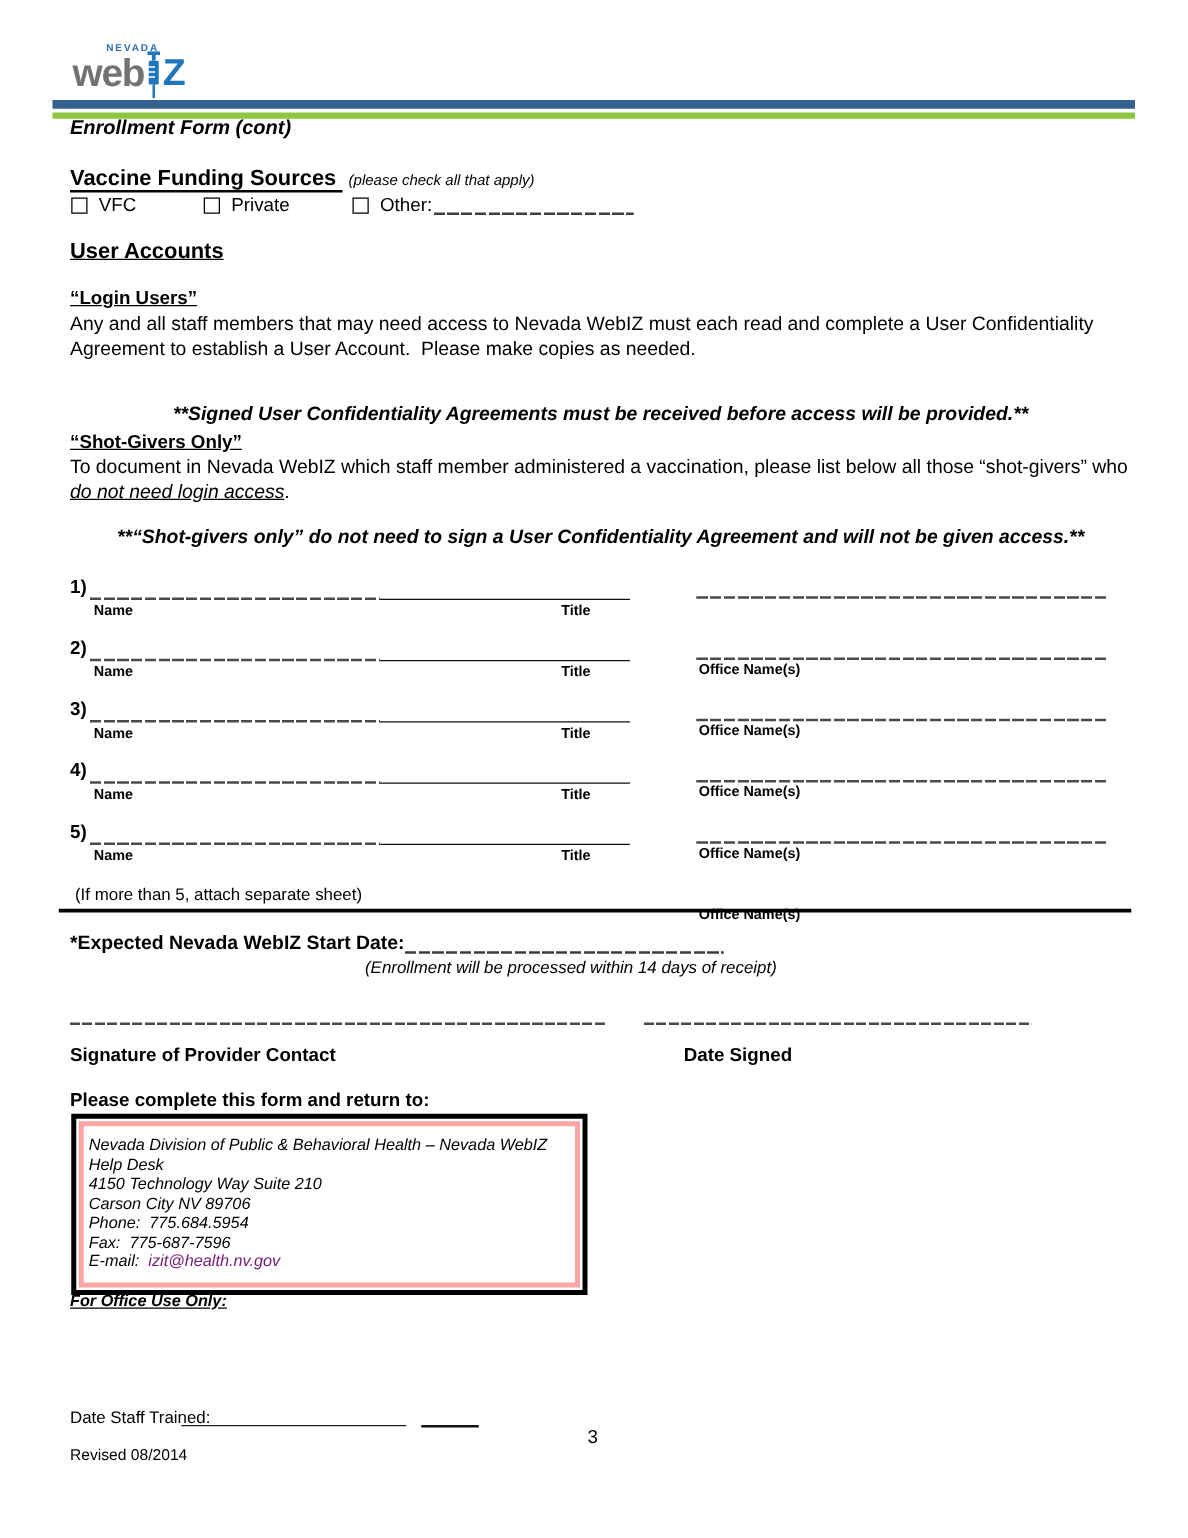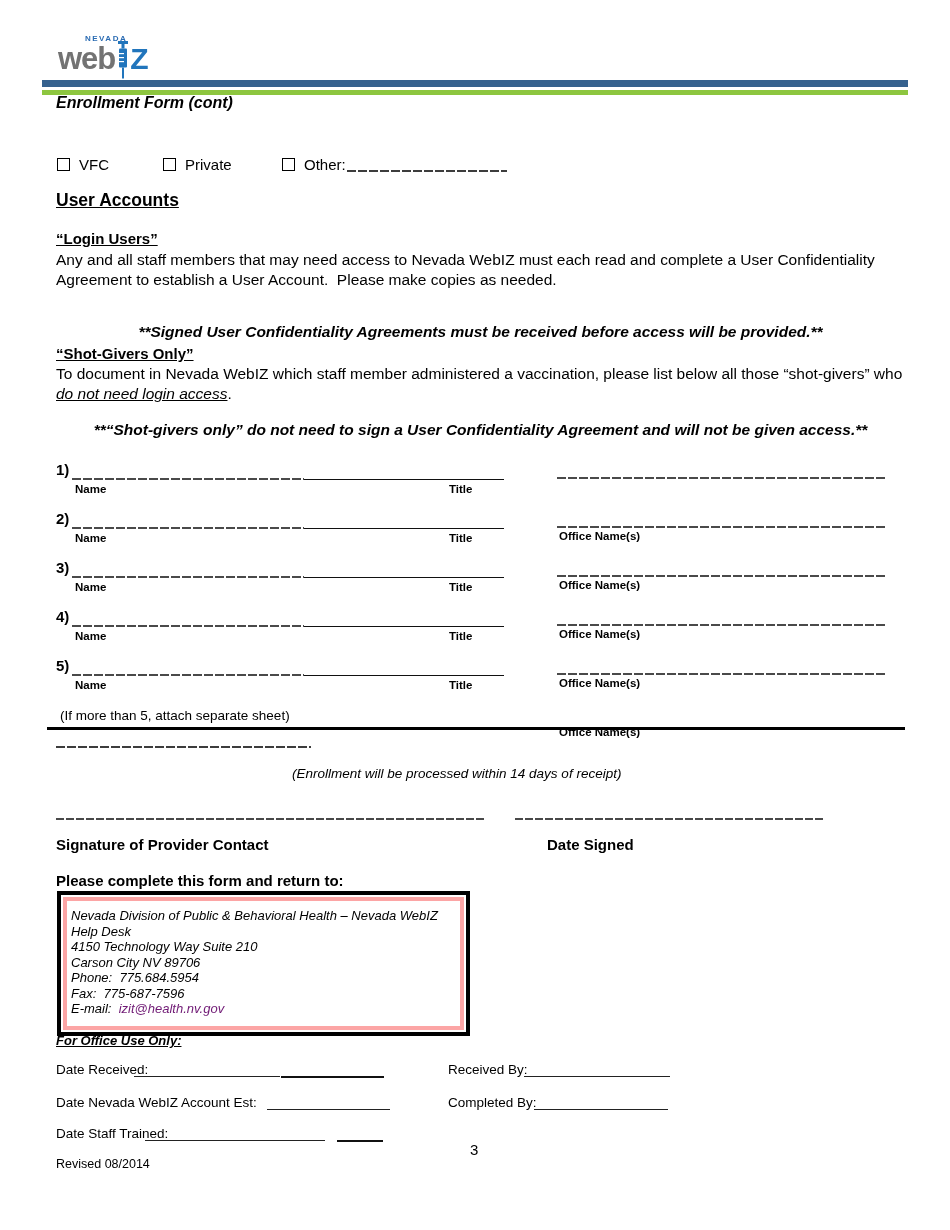--- a/index.html
+++ b/index.html
@@ -120,20 +120,24 @@
       </svg>
       <span class="logo-z">Z</span>
     </div>
   </div>
 
   <div class="abs bar-blue"></div>
   <div class="abs bar-green"></div>
 
   <div class="abs doc-title">Enrollment Form (cont)</div>
 
+  <div class="abs vf-heading">
+    <span class="h-underline">Vaccine Funding Sources</span>
+    <span class="vf-note">(please check all that apply)</span>
+  </div>
   <div class="abs cb-row">
     <span class="cb-item" style="left:1px">
       <span class="cb"></span>
       <span>VFC</span>
     </span>
     <span class="cb-item" style="left:107px">
       <span class="cb"></span>
       <span>Private</span>
     </span>
     <span class="cb-item" style="left:226px">
@@ -196,20 +200,21 @@
     <span class="sg-line-office"></span>
     <span class="sg-lbl sg-lbl-name">Name</span>
     <span class="sg-lbl sg-lbl-title">Title</span>
     <span class="sg-lbl sg-lbl-office">Office Name(s)</span>
   </div>
 
   <div class="abs more-note">(If more than 5, attach separate sheet)</div>
   <div class="abs divider"></div>
 
   <div class="abs start-date">
+    <span>*Expected Nevada WebIZ Start Date:</span>
     <span class="sd-line"></span>
   </div>
   <div class="abs sd-note">(Enrollment will be processed within 14 days of receipt)</div>
 
   <div class="abs sig-line-left"></div>
   <div class="abs sig-line-right"></div>
   <div class="abs sig-lbl sig-lbl-left">Signature of Provider Contact</div>
   <div class="abs sig-lbl sig-lbl-right">Date Signed</div>
 
   <div class="abs return-intro">Please complete this form and return to:</div>
@@ -220,34 +225,21 @@
       <div class="addr-line">4150 Technology Way Suite 210</div>
       <div class="addr-line">Carson City NV 89706</div>
       <div class="addr-line">Phone:  775.684.5954</div>
       <div class="addr-line">Fax:  775-687-7596</div>
       <div class="addr-line addr-email"><span>E-mail:  </span><span class="email-link">izit@health.nv.gov</span></div>
     </div>
   </div>
 
   <div class="abs ou-heading">For Office Use Only:</div>
 
-  <div class="ou-row" style="top:1062px">
-    <span class="ou-lbl" style="left:0">Date Received:</span>
-    <span class="ou-line" style="left:78px; top:14px; width:146px"></span>
-    <span class="ou-line-bold" style="left:225px; top:14px; width:103px"></span>
-    <span class="ou-lbl" style="left:392px">Received By:</span>
-    <span class="ou-line" style="left:468px; top:14px; width:146px"></span>
-  </div>
-
-  <div class="ou-row" style="top:1095px">
-    <span class="ou-lbl" style="left:0">Date Nevada WebIZ Account Est:</span>
-    <span class="ou-line" style="left:211px; top:14px; width:123px"></span>
-    <span class="ou-lbl" style="left:392px">Completed By:</span>
-    <span class="ou-line" style="left:478px; top:14px; width:134px"></span>
-  </div>
+
 
   <div class="ou-row" style="top:1126px">
     <span class="ou-lbl" style="left:0">Date Staff Trained:</span>
     <span class="ou-line" style="left:89px; top:14px; width:180px"></span>
     <span class="ou-line-bold" style="left:281px; top:14px; width:46px"></span>
   </div>
 
   <div class="abs page-num">3</div>
   <div class="abs revised">Revised 08/2014</div>
 

